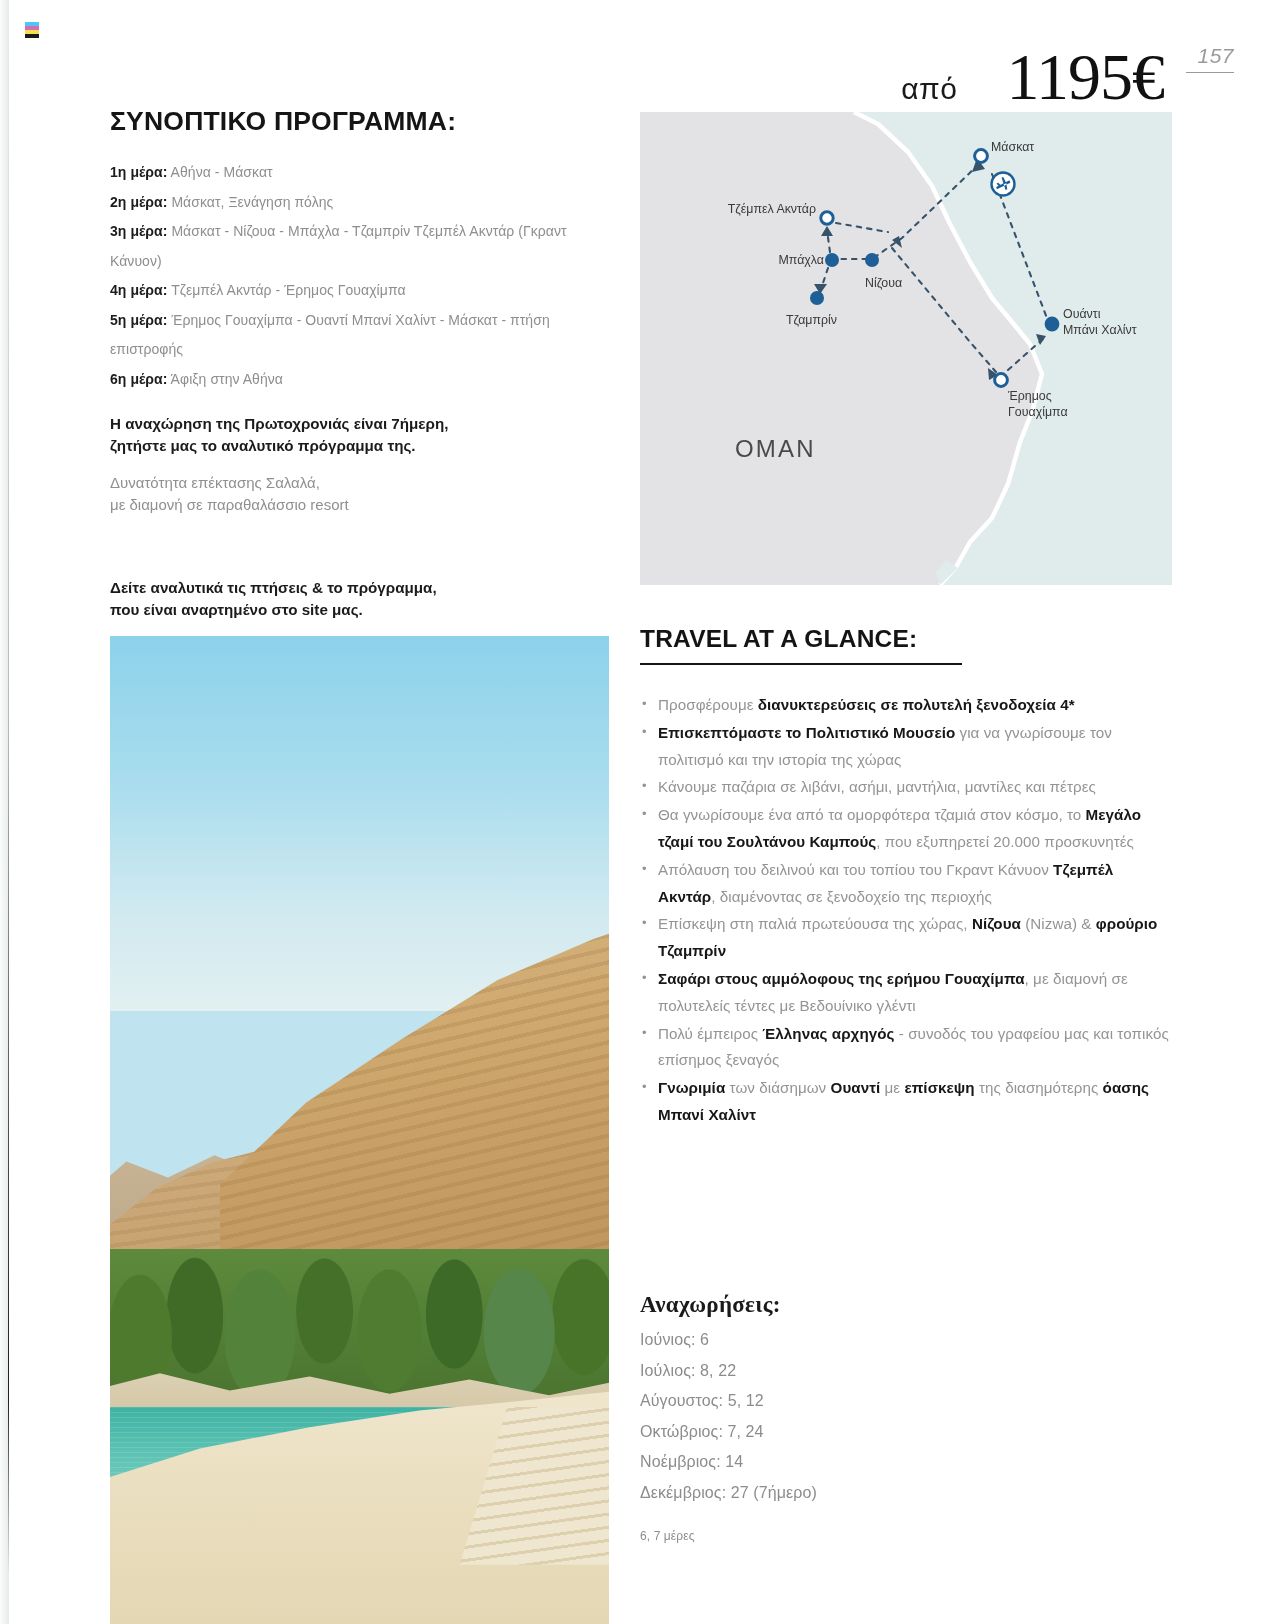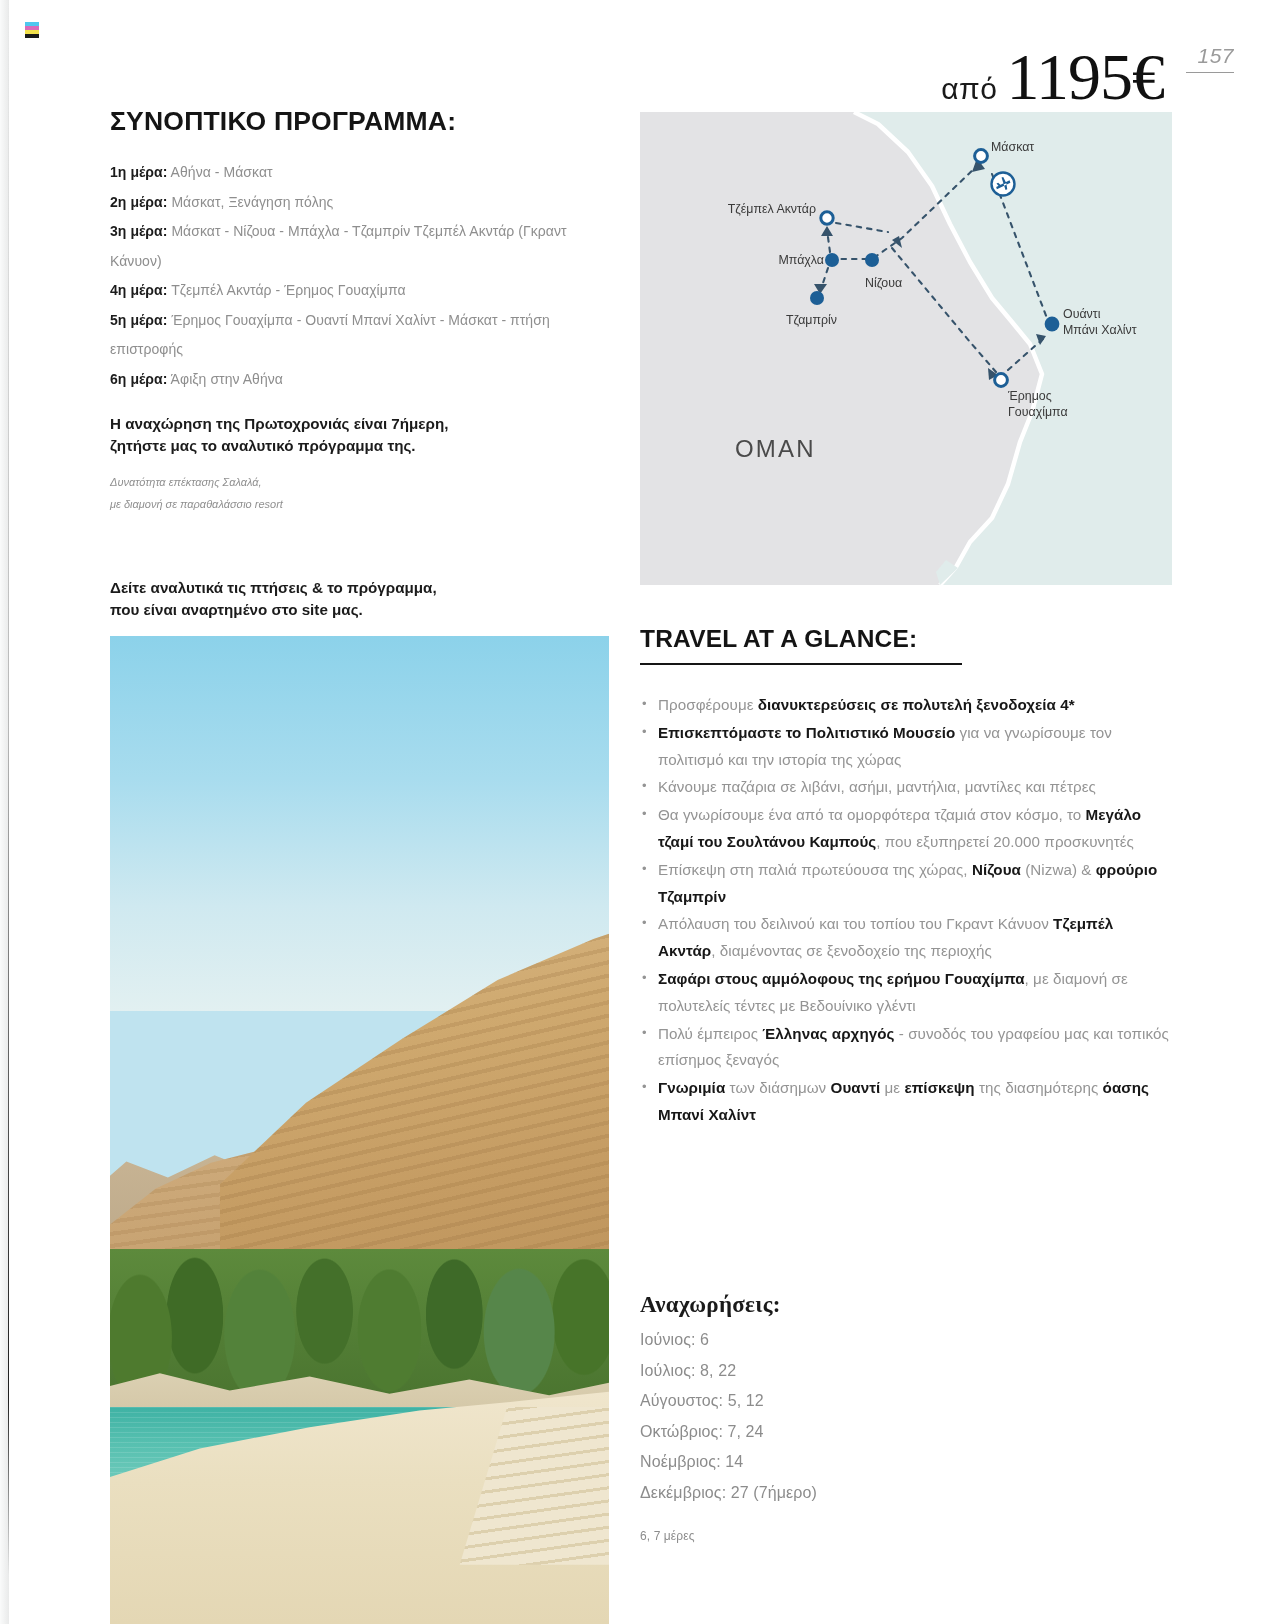--- a/index.html
+++ b/index.html
@@ -56,21 +56,21 @@
     font-size:14px; color:#8e8e8e; line-height:29.5px;
     letter-spacing:.05px;
   }
   .day-line b { color:#1b1b1b; font-weight:bold; }
 
   .note-bold {
     font-size:15.2px; font-weight:bold; color:#1b1b1b;
     line-height:21.5px; margin-top:19px;
   }
   .note-italic {
-    font-size:11px; font-style:italic; color:#909090;
+    font-size:15px; color:#909090;
     line-height:21.5px; margin-top:16px;
   }
   .note-site {
     font-size:15.2px; font-weight:bold; color:#1b1b1b;
     line-height:21.5px; margin-top:62px;
   }
 
   
   #photo {
     position:absolute; left:110px; top:636px;
@@ -189,21 +189,21 @@
     font-size:16px; color:#8c8c8c; line-height:30.5px;
     letter-spacing:.1px;
   }
   #dep-duration {
     font-size:12px; color:#8c8c8c; margin-top:21px; letter-spacing:.1px;
   }
 
   
   #price {
     position:absolute; right:8px; bottom:6px;
-    display:flex; align-items:baseline; white-space:nowrap;
+    display:flex; align-items:baseline; white-space:nowrap;gap:40px;
   }
   #price-from {
     font-size:30px; color:#1a1a1a; font-weight:normal;
     letter-spacing:.5px; margin-right:9px;
   }
   #price-value {
     font-family:"Liberation Serif", serif;
     font-size:66px; color:#111111; font-weight:normal;
     letter-spacing:-1px; line-height:.85;
   }
@@ -352,22 +352,22 @@
   </div>
 
   <div id="glance-wrap">
     <h2 id="glance-title">TRAVEL AT A GLANCE:</h2>
     <div id="glance-rule"></div>
     <ul id="glance-list">
         <li><span>Προσφέρουμε </span><b>διανυκτερεύσεις σε πολυτελή ξενοδοχεία 4*</b></li>
         <li><b>Επισκεπτόμαστε το Πολιτιστικό Μουσείο</b><span> για να γνωρίσουμε τον πολιτισμό και την ιστορία της χώρας</span></li>
         <li><span>Κάνουμε παζάρια σε λιβάνι, ασήμι, μαντήλια, μαντίλες και πέτρες</span></li>
         <li><span>Θα γνωρίσουμε ένα από τα ομορφότερα τζαμιά στον κόσμο, το </span><b>Μεγάλο τζαμί του Σουλτάνου Καμπούς</b><span>, που εξυπηρετεί 20.000 προσκυνητές</span></li>
+        <li><span>Απόλαυση του δειλινού και του τοπίου του Γκραντ Κάνυον </span><b>Τζεμπέλ Ακντάρ</b><span>, διαμένοντας σε ξενοδοχείο της περιοχής</span></li>
         <li><span>Επίσκεψη στη παλιά πρωτεύουσα της χώρας, </span><b>Νίζουα</b><span> (Nizwa) &amp; </span><b>φρούριο Τζαμπρίν</b></li>
-        <li><span>Απόλαυση του δειλινού και του τοπίου του Γκραντ Κάνυον </span><b>Τζεμπέλ Ακντάρ</b><span>, διαμένοντας σε ξενοδοχείο της περιοχής</span></li>
         <li><b>Σαφάρι στους αμμόλοφους της ερήμου Γουαχίμπα</b><span>, με διαμονή σε πολυτελείς τέντες με Βεδουίνικο γλέντι</span></li>
         <li><span>Πολύ έμπειρος </span><b>Έλληνας αρχηγός</b><span> - συνοδός του γραφείου μας και τοπικός επίσημος ξεναγός</span></li>
         <li><b>Γνωριμία</b><span> των διάσημων </span><b>Ουαντί</b><span> με </span><b>επίσκεψη</b><span> της διασημότερης </span><b>όασης Μπανί Χαλίντ</b></li>
       </ul>
   </div>
 
   <div id="dep-wrap">
     <h3 id="dep-title">Αναχωρήσεις:</h3>
     <div id="dep-list">
         <div class="dep-line">Ιούνιος: 6</div>

